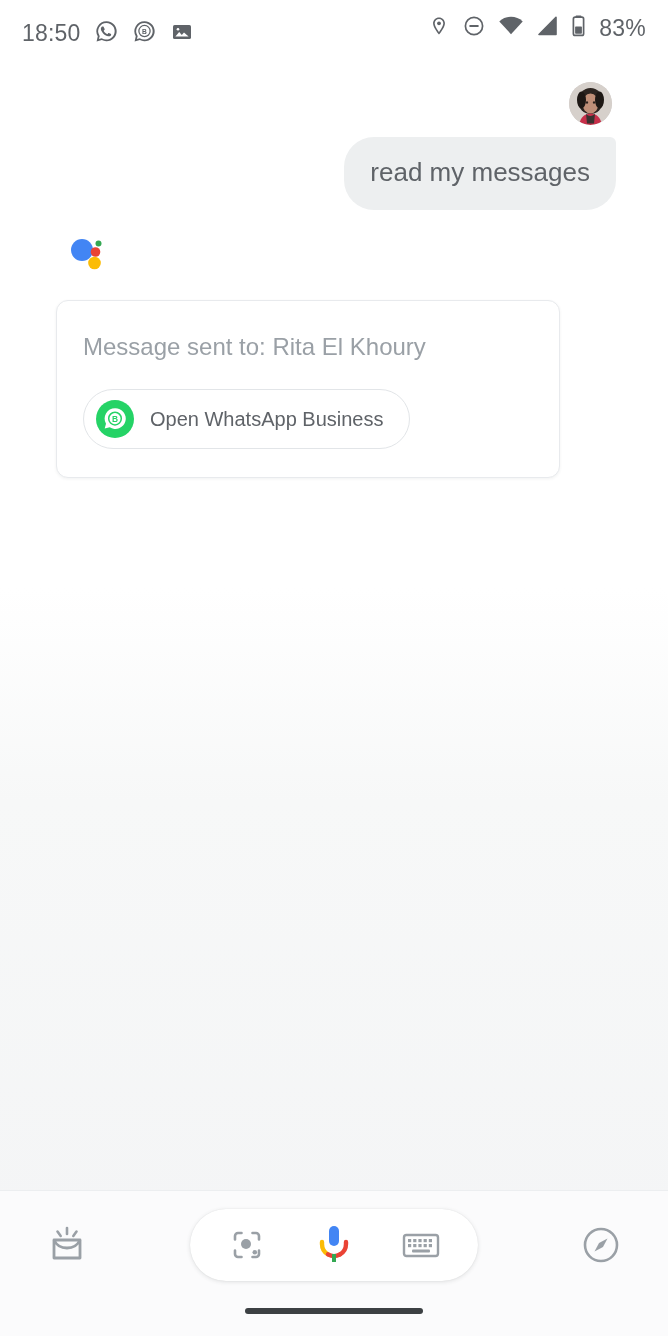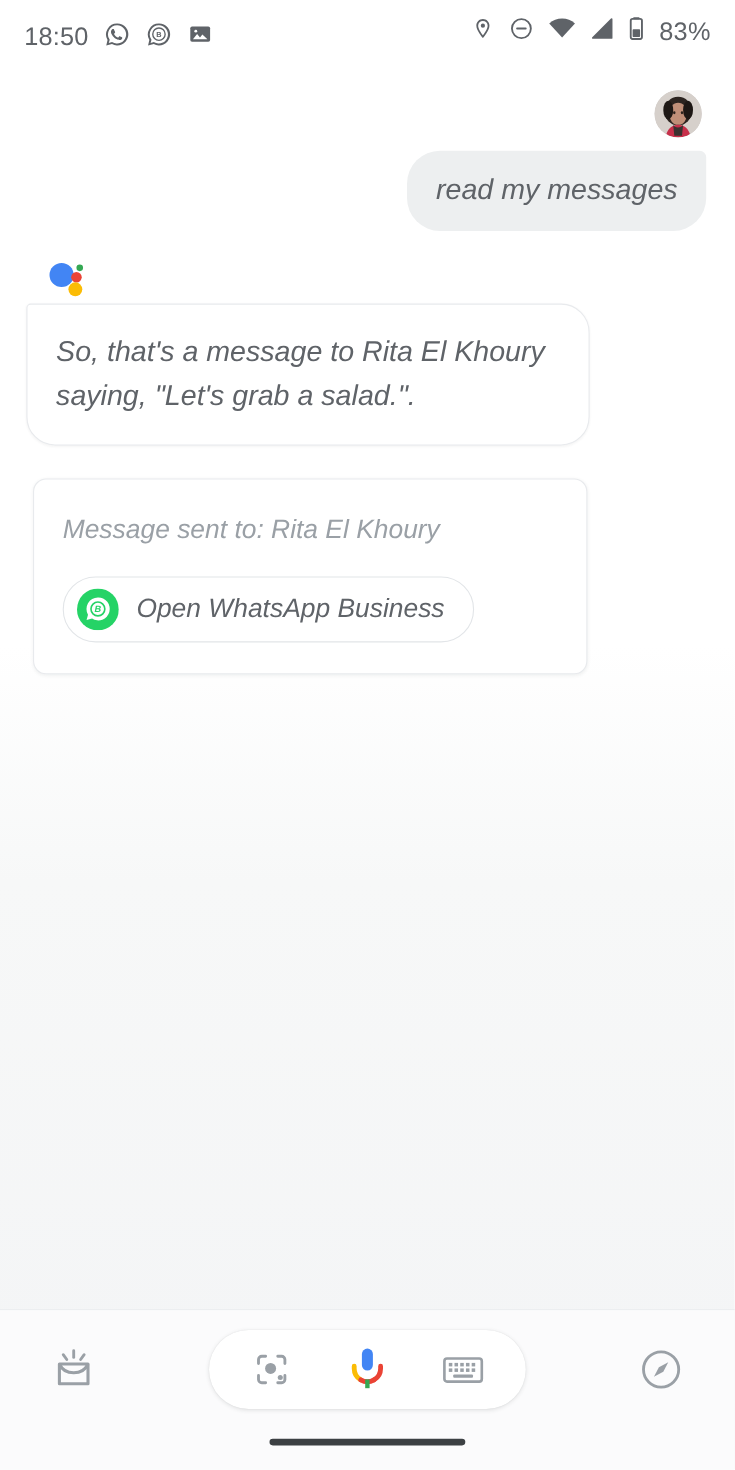--- a/index.html
+++ b/index.html
@@ -23,21 +23,21 @@
     padding:0 22px;
     background:#ffffff;
   }
   .status-left { display:flex; align-items:center; gap:13px;margin-top:11px; }
   .status-right { display:flex; align-items:center; gap:12px; margin-left:auto; }
   .clock { font-size:23px; color:#5f6368; letter-spacing:.2px; }
   .battery-pct { font-size:23px; color:#5f6368; letter-spacing:.2px; margin-left:1px; }
   .sicon { display:block; }
 
   
-  .convo { flex:1 1 auto; position:relative; padding:0 8px;font-style:italic; }
+  .convo { flex:1 1 auto; position:relative; padding:0 34px; }
 
   .avatar-row { display:flex; justify-content:flex-end; padding-top:26px; padding-right:22px; }
   .avatar {
     width:43px; height:43px; border-radius:50%;
     overflow:hidden; background:#cfc9c6; position:relative;
     flex:0 0 43px;
   }
   .avatar svg { display:block; }
 
   .user-row { display:flex; justify-content:flex-end; margin-top:12px; padding-right:18px; }
@@ -78,21 +78,21 @@
   .card-title { font-size:27px; color:#202124; font-weight:bold; margin-top:16px; letter-spacing:-.2px; }
   .card-action {
     margin-top:27px;
     display:inline-flex; align-items:center; gap:16px;
     border:1.4px solid #e2e5e8;
     border-radius:30px;
     padding:10px 26px 10px 12px;
     background:#ffffff;
   }
   .wa-icon { width:38px; height:38px; flex:0 0 38px; }
-  .card-action-label { font-size:24px; color:#5f6368;text-align:right; }
+  .card-action-label { font-size:20px; color:#5f6368;text-align:right; }
 
   
   .bottom-area {
     flex:0 0 146px;
     position:relative;
     border-top:1px solid #eceef0;
     background:#fbfbfc;
     display:flex; align-items:flex-start;
   }
   .bottom-row {
@@ -224,21 +224,20 @@
 
     <div class="assistant-block">
       <div class="assistant-logo">
         <svg width="40" height="32" viewBox="0 0 40 32">
           <circle cx="12" cy="12" r="11" fill="#4285F4"></circle>
           <circle cx="28.5" cy="5.5" r="3" fill="#34A853"></circle>
           <circle cx="25.5" cy="14" r="4.8" fill="#EA4335"></circle>
           <circle cx="24.5" cy="25" r="6.3" fill="#FBBC05"></circle>
         </svg>
       </div>
-      <div class="assistant-bubble">So, that's a message to Rita El Khoury saying, "Let's grab a salad.".</div>
     </div>
 
     <div class="result-card">
       <div class="card-sub">Message sent to: Rita El Khoury</div>
       <div class="card-action">
         <span class="wa-icon">
           <svg width="38" height="38" viewBox="0 0 38 38">
             <circle cx="19" cy="19" r="19" fill="#25D366"></circle>
             <path d="M19 8.2a10.4 10.4 0 0 0-9 15.6l-1.3 4.8 5-1.3A10.4 10.4 0 1 0 19 8.2z" fill="#ffffff"></path>
             <circle cx="19" cy="18.6" r="6.3" fill="none" stroke="#25D366" stroke-width="1.5"></circle>

